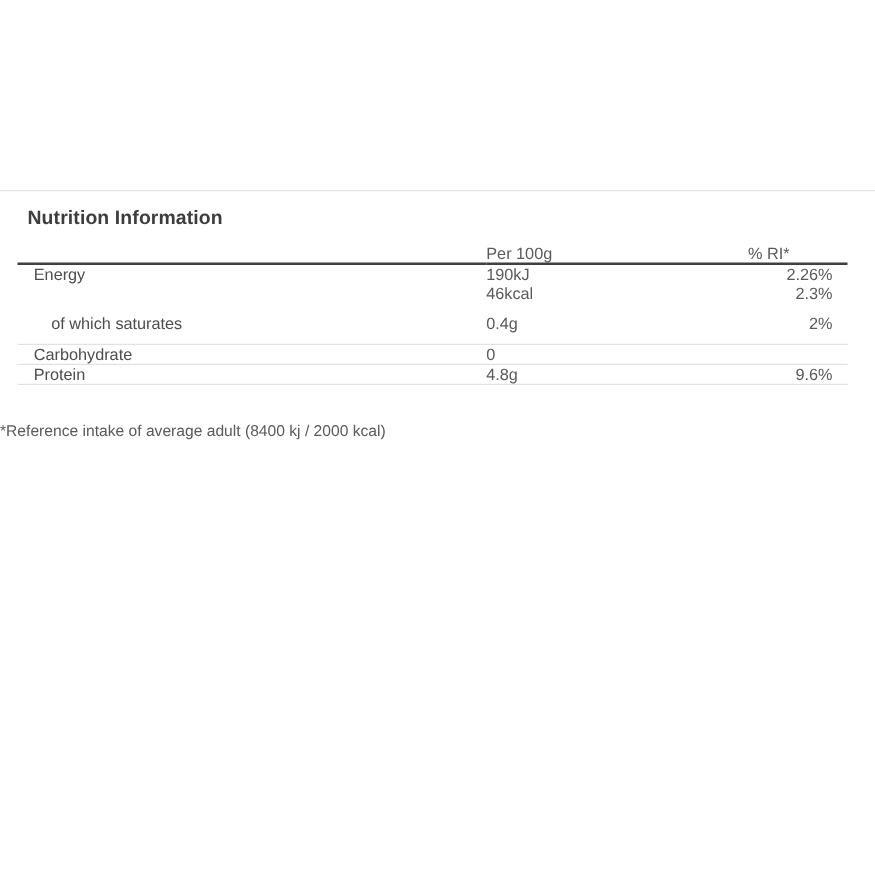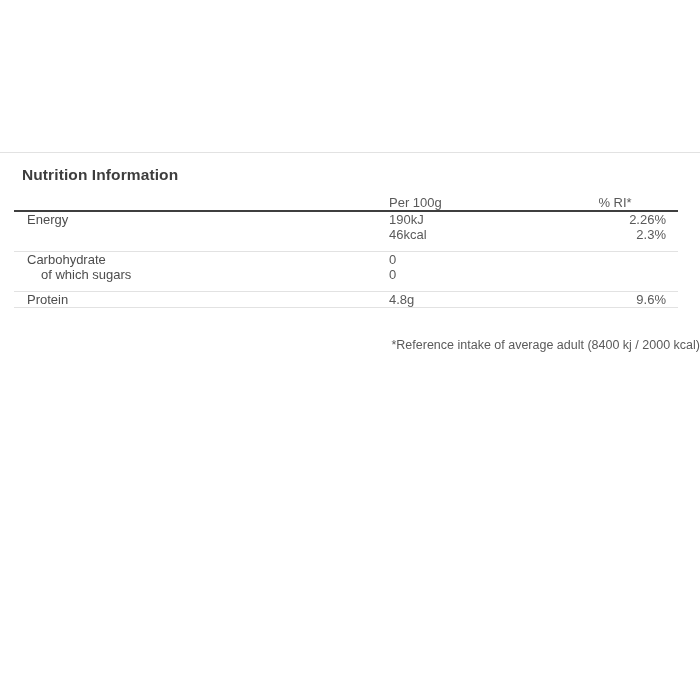--- a/index.html
+++ b/index.html
@@ -113,21 +113,21 @@
     padding-left: 13px;
   }
 
   .table-bottom-rule {
     border-top: 1px solid #e2e2e2;
     width: 664px;
     margin-left: 14px;
   }
 
   .footnote {
-    text-align: right;
+    text-align: left;
     font-size: 12.5px;
     color: #5a5a5a;
     padding-top: 30px;
   }
 </style>
 </head>
 <body>
 
 <div class="page">
 
@@ -154,27 +154,27 @@
           <tr class="group-start">
             <td class="col-label">Energy</td>
             <td class="col-value">190kJ</td>
             <td class="col-ri">2.26%</td>
           </tr>
           <tr class="cont">
             <td class="col-label"></td>
             <td class="col-value">46kcal</td>
             <td class="col-ri">2.3%</td>
           </tr>
+          <tr class="sub">
+            <td class="col-label">of which saturates</td>
+            <td class="col-value">0.4g</td>
+            <td class="col-ri">2%</td>
+          </tr>
           <tr class="group-start">
             <td class="col-label">Carbohydrate</td>
-            <td class="col-value">0</td>
-            <td class="col-ri"></td>
-          </tr>
-          <tr class="sub">
-            <td class="col-label">of which sugars</td>
             <td class="col-value">0</td>
             <td class="col-ri"></td>
           </tr>
           <tr class="group-start">
             <td class="col-label">Protein</td>
             <td class="col-value">4.8g</td>
             <td class="col-ri">9.6%</td>
           </tr>
         </tbody>
     </table>

